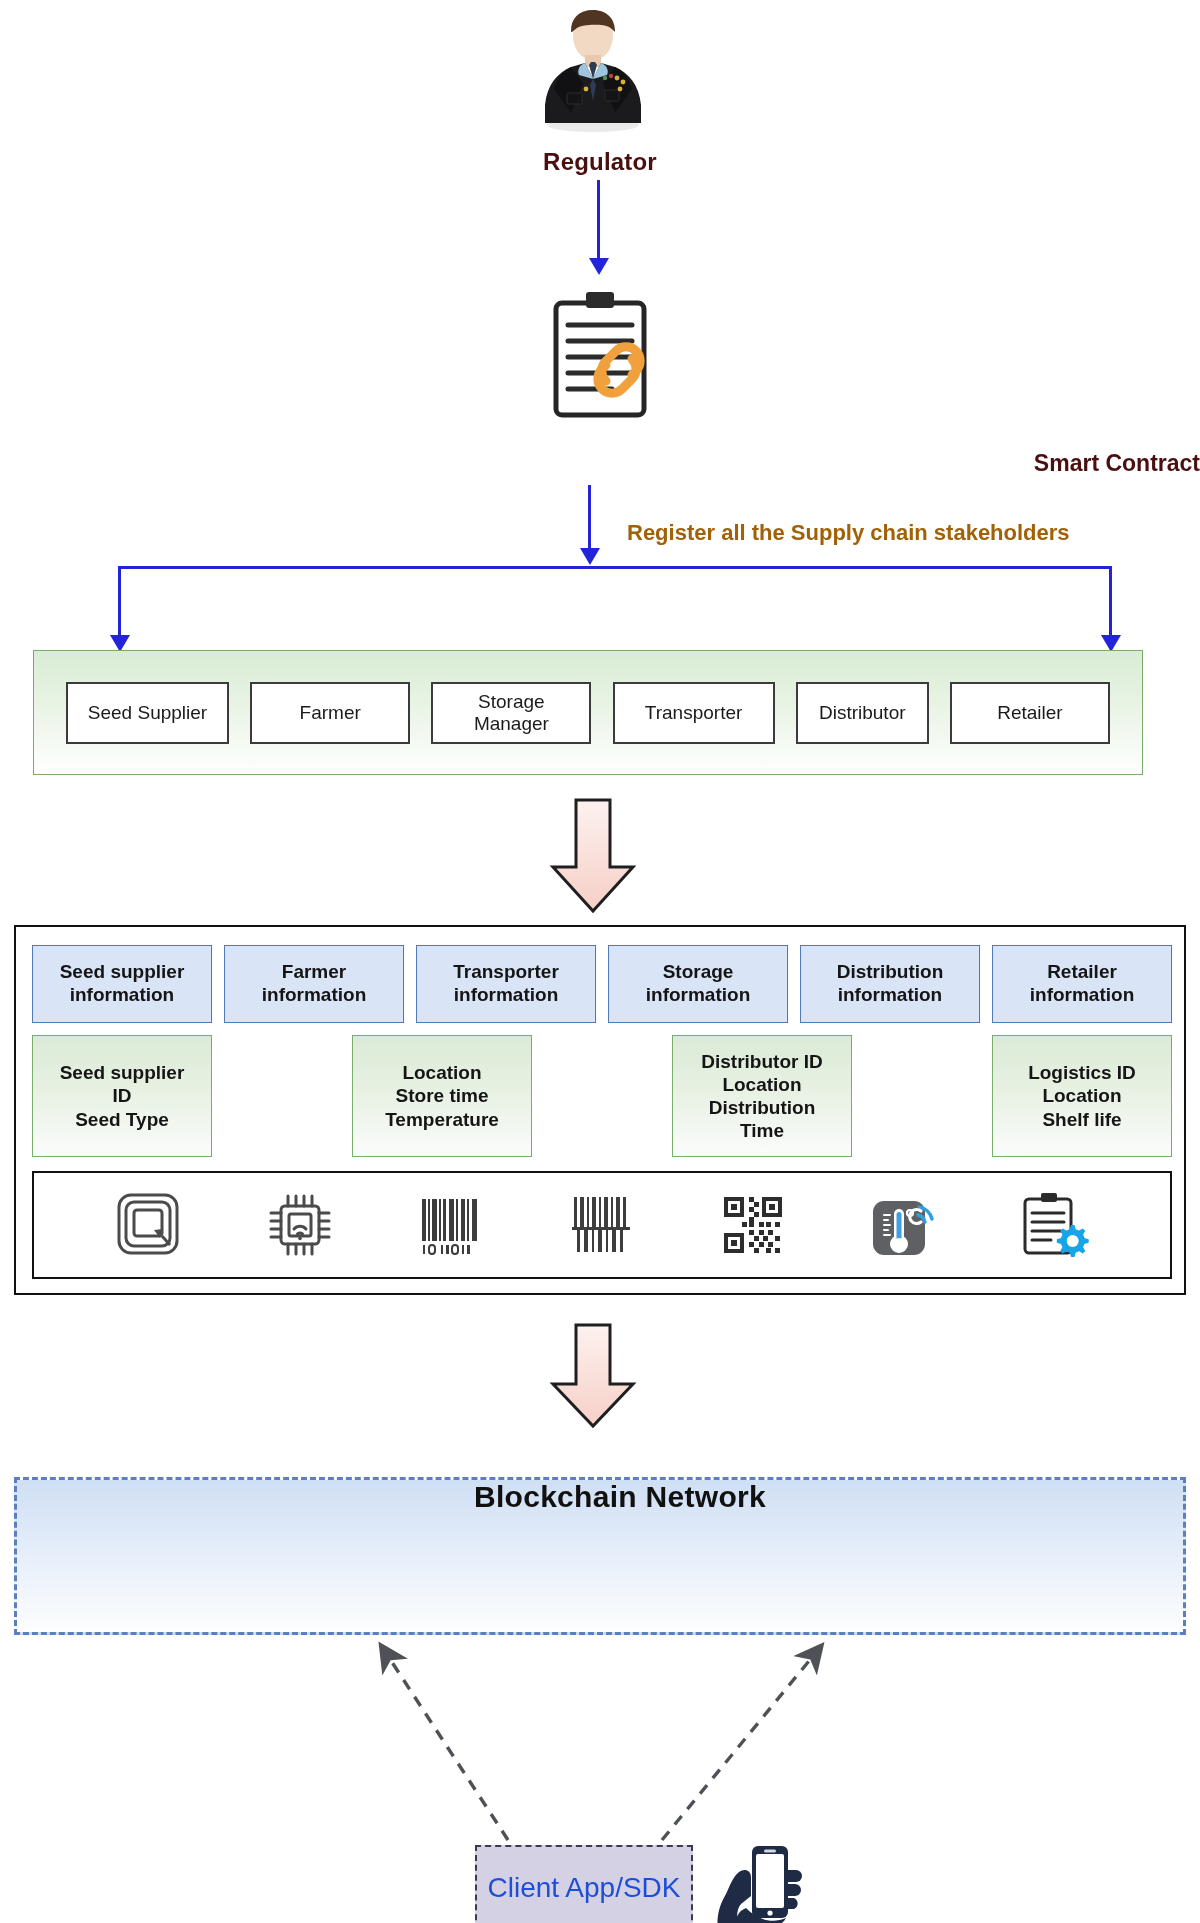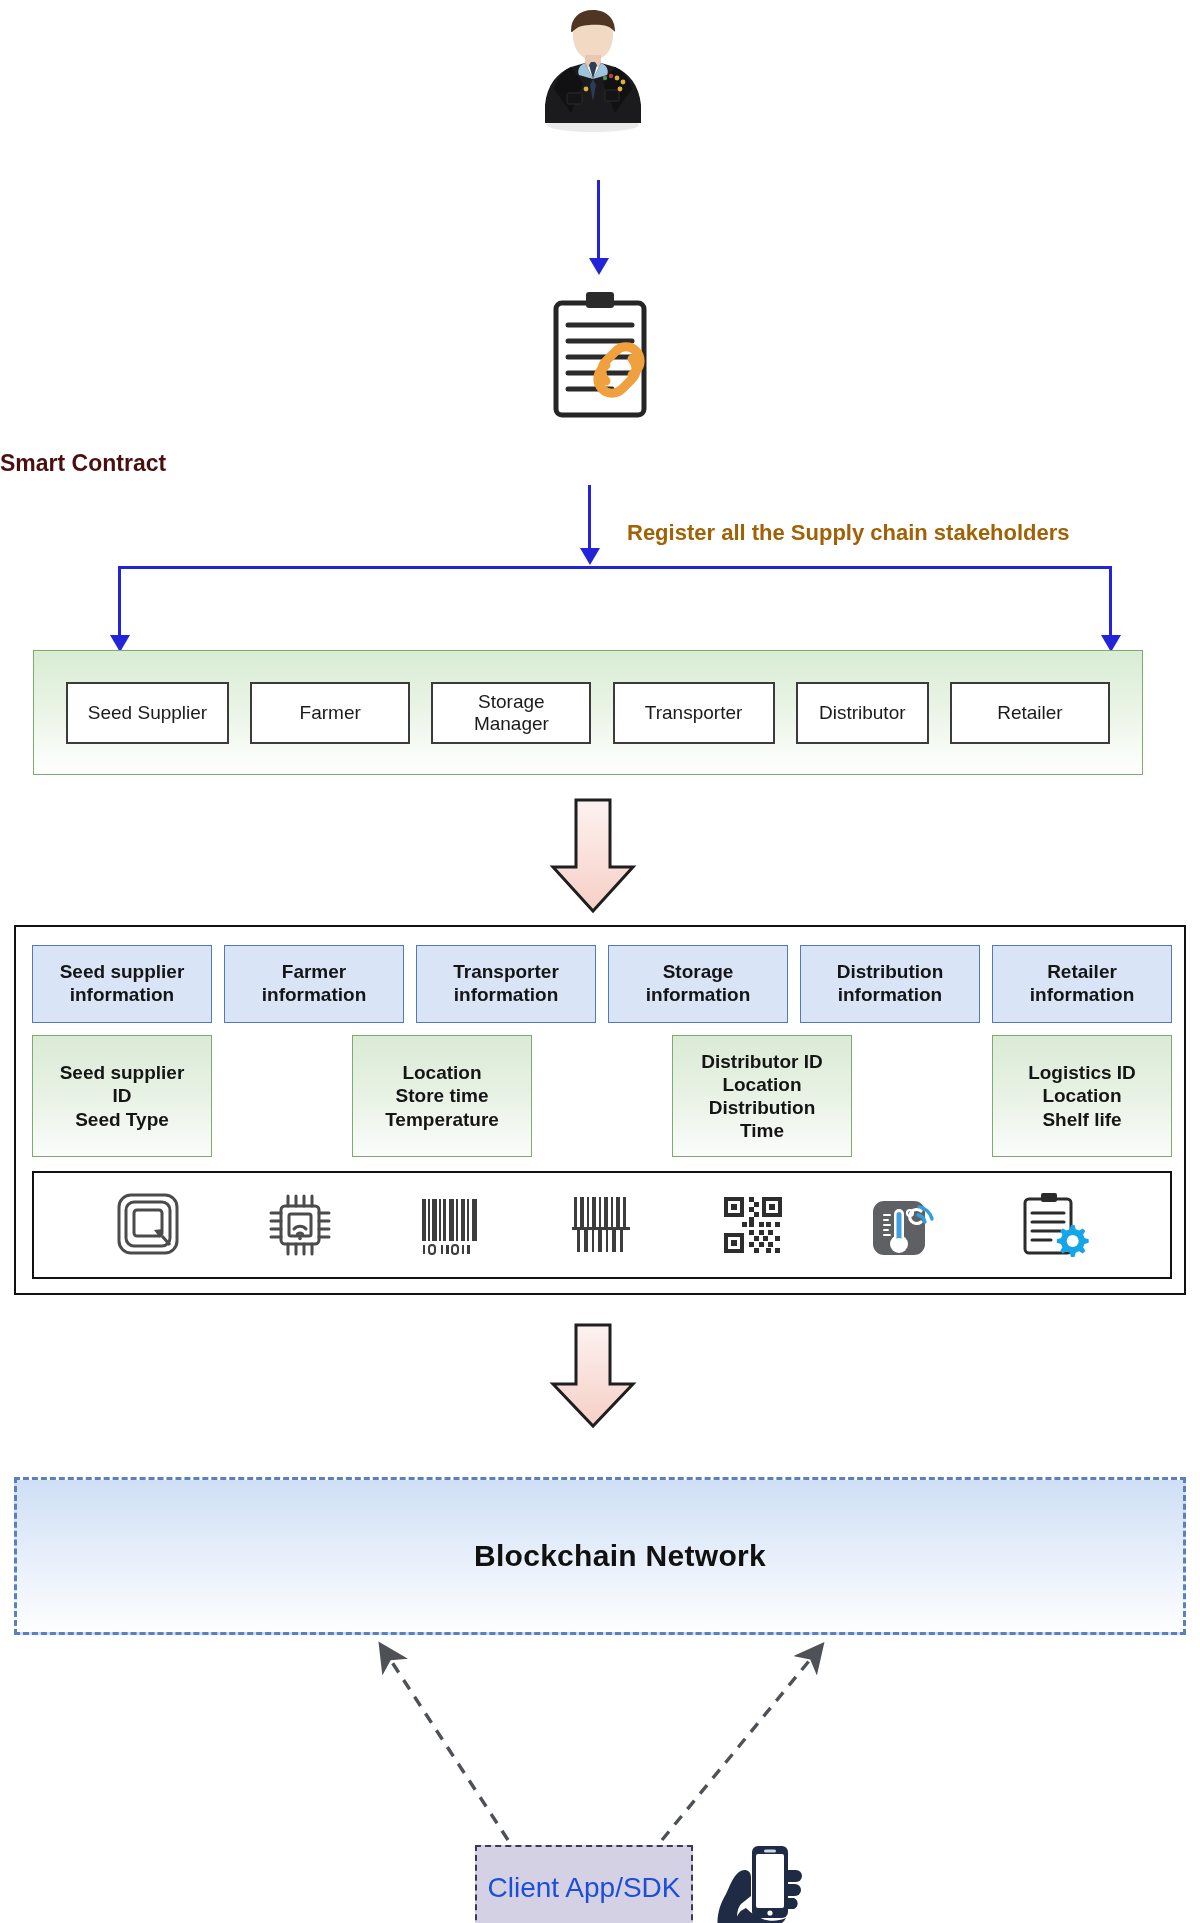--- a/index.html
+++ b/index.html
@@ -37,21 +37,21 @@
     border-top: 17px solid #2323d8;
   }
 
   
   #smartcontract-icon {
     position: absolute; left: 540px; top: 285px;
     width: 120px; height: 135px;
   }
   #smartcontract-label {
     position: absolute; left: 0; top: 450px; width: 1200px;
-    text-align: left;
+    text-align: right;
     font-size: 23px; font-weight: bold; color: #4a1010;
   }
   #register-label {
     position: absolute; left: 627px; top: 520px;
     font-size: 22px; font-weight: bold; color: #a16207;
     white-space: nowrap;
   }
 
   
   #stakeholder-band {
@@ -125,21 +125,21 @@
     padding: 0 40px;
   }
   .tech-icon { width: 70px; height: 72px; flex: 0 0 auto; }
 
   
   #blockchain-box {
     position: absolute; left: 14px; top: 1477px;
     width: 1172px; height: 158px;
     background: linear-gradient(180deg,#cfdff4 0%, #e6eefa 48%, #fdfefe 100%);
     border: 3px dashed #5b7fc0;
-    display: flex; align-items: center; justify-content: center; padding-left: 40px;
+    display: flex; align-items: flex-start; justify-content: center; padding-left: 40px;
   }
   #blockchain-label {
     font-size: 30px; font-weight: bold; color: #111111;
     letter-spacing: 0.3px;
   }
 
   
   #client-box {
     position: absolute; left: 475px; top: 1845px;
     width: 218px; height: 85px;
@@ -176,20 +176,21 @@
       <rect x="72" y="85" width="14" height="11" rx="1.5" fill="#141416" stroke="#2c2c30"></rect>
       <rect x="34" y="88" width="15" height="11" rx="1.5" fill="#141416" stroke="#2c2c30"></rect>
       <circle cx="84" cy="73" r="2.4" fill="#d7b23a"></circle>
       <circle cx="90" cy="77" r="2.4" fill="#d7b23a"></circle>
       <circle cx="87" cy="84" r="2.4" fill="#d7b23a"></circle>
       <circle cx="72" cy="73" r="2.2" fill="#4f8f5a"></circle>
       <circle cx="78" cy="71" r="2.2" fill="#b94343"></circle>
       <circle cx="53" cy="84" r="2.4" fill="#d7b23a"></circle>
     </svg>
   </div>
+  <div id="regulator-label">Regulator</div>
 
   <div class="blue-line" style="left:597px; top:180px; width:3px; height:80px;"></div>
   <div class="blue-arrow-head" style="left:588.5px; top:258px;"></div>
 
   <div id="smartcontract-icon">
     <svg viewBox="0 0 120 135" width="120" height="135">
       <path d="M22 18 h76 a6 6 0 0 1 6 6 v100 a6 6 0 0 1 -6 6 h-76 a6 6 0 0 1 -6 -6 v-100 a6 6 0 0 1 6 -6 z" fill="#ffffff" stroke="#252525" stroke-width="5"></path>
       <rect x="46" y="7" width="28" height="16" rx="3" fill="#2b2b2b"></rect>
       <g stroke="#2b2b2b" stroke-width="5" stroke-linecap="round">
         <line x1="28" y1="40" x2="92" y2="40"></line>

